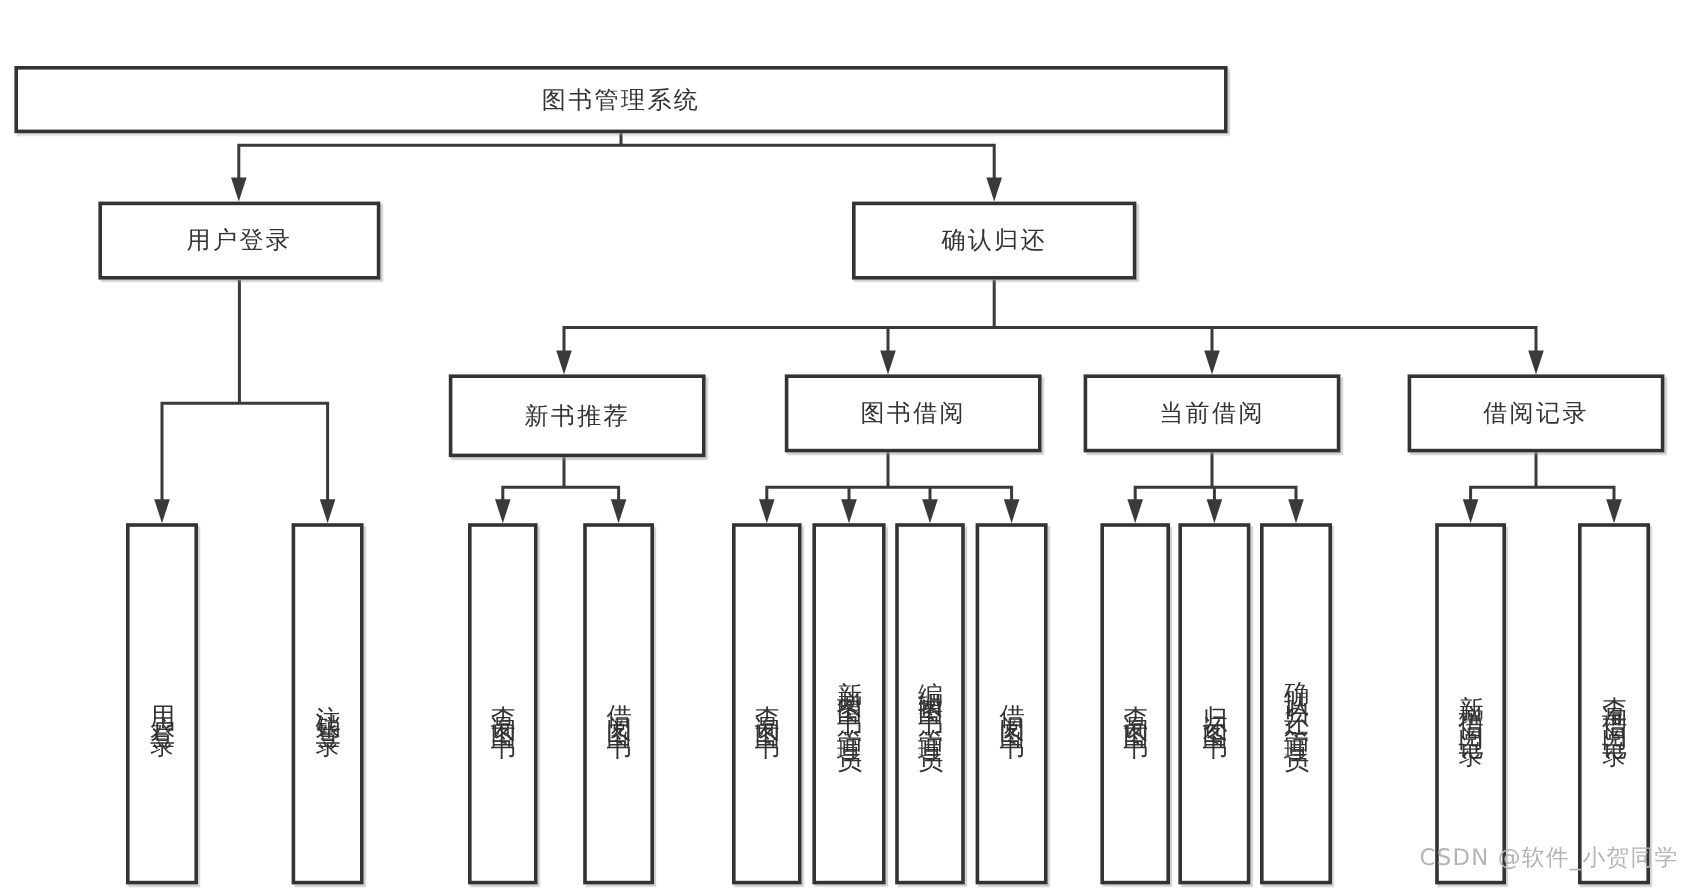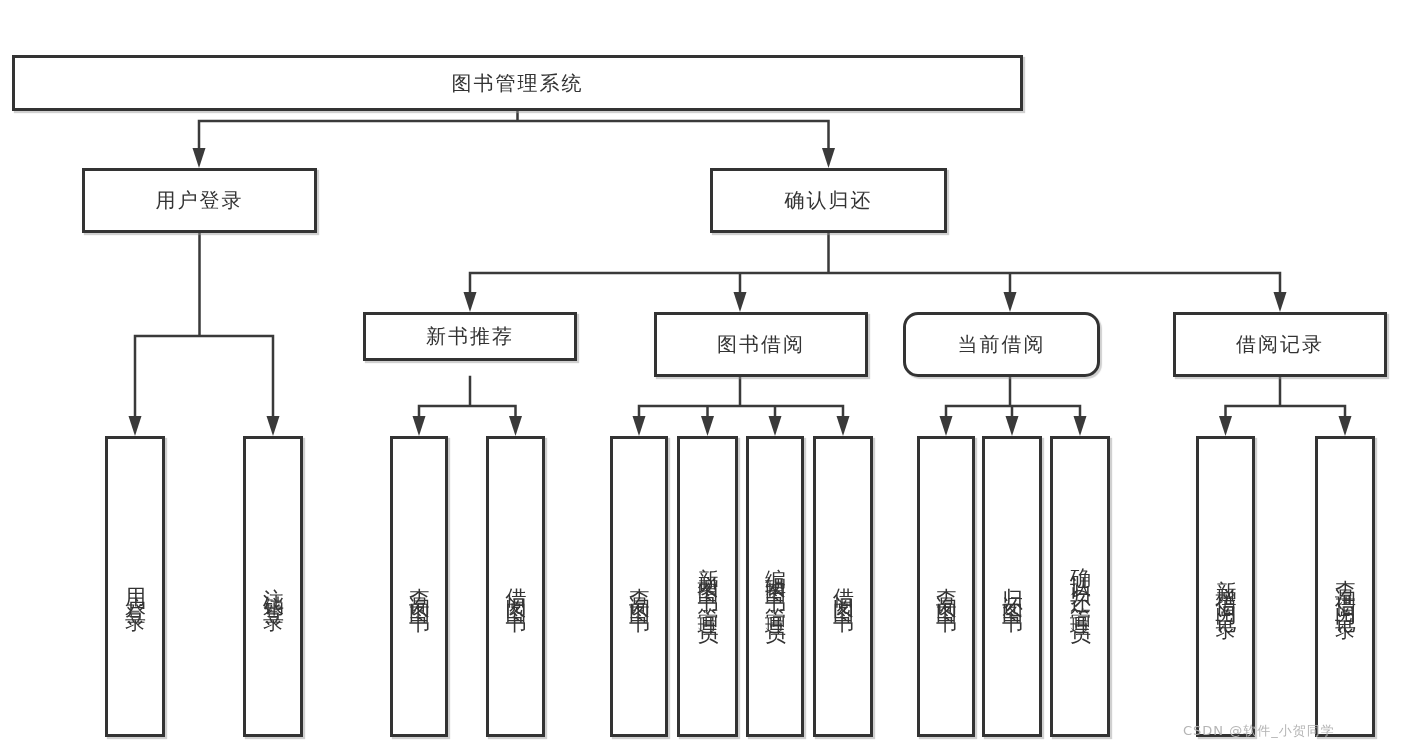--- a/index.html
+++ b/index.html
@@ -37,22 +37,22 @@
   .v-node {
     writing-mode: vertical-rl;
     text-orientation: mixed;
     font-size: 21px;
     letter-spacing: 8px;
     line-height: 1;
   }
   .watermark {
     position: absolute;
     left: 1183px;
-    top: 722px;
-    font-size: 13px;
+    top: 702px;
+    font-size: 19px;
     color: #b4b4b4;
     letter-spacing: 1px;
     white-space: nowrap;
   }
 </style>
 </head>
 <body>
 
 <div class="canvas">
 
@@ -83,23 +83,23 @@
       <path d="M1280 377 V406 M1225.5 406 H1345 M1225.5 406 V418 M1345 406 V418" fill="none" stroke="#3a3a3a" stroke-width="2.5" stroke-linecap="square"></path>
       <polygon points="1219,416 1232,416 1225.5,436" fill="#3a3a3a"></polygon>
       <polygon points="1338.5,416 1351.5,416 1345,436" fill="#3a3a3a"></polygon>
     </svg>
 
   <div class="node h-node" style="left:12px; top:13px; width:1011px; height:56px;margin-top:42px;">图书管理系统</div>
 
   <div class="node h-node" style="left:82px; top:168px; width:235px; height:65px;">用户登录</div>
   <div class="node h-node" style="left:710px; top:168px; width:237px; height:65px;">确认归还</div>
 
-  <div class="node h-node" style="left:363px; top:312px; width:214px; height:49px;">新书推荐</div>
+  <div class="node h-node" style="left:374px; top:312px; width:214px; height:69px;">新书推荐</div>
   <div class="node h-node" style="left:654px; top:312px; width:214px; height:65px;">图书借阅</div>
-  <div class="node h-node" style="left:903px; top:312px; width:197px; height:65px;border-radius:15px;">当前借阅</div>
+  <div class="node h-node" style="left:903px; top:312px; width:214px; height:65px;">当前借阅</div>
   <div class="node h-node" style="left:1173px; top:312px; width:214px; height:65px;">借阅记录</div>
 
   <div class="node v-node" style="left:105px; top:436px; width:60px; height:301px;">用户登录</div>
   <div class="node v-node" style="left:243px; top:436px; width:60px; height:301px;">注销登录</div>
 
   <div class="node v-node" style="left:390px; top:436px; width:58px; height:301px;">查询图书</div>
   <div class="node v-node" style="left:486px; top:436px; width:59px; height:301px;">借阅图书</div>
 
   <div class="node v-node" style="left:610px; top:436px; width:58px; height:301px;">查询图书</div>
   <div class="node v-node" style="left:677px; top:436px; width:61px; height:301px;">新增图书（管理员）</div>

